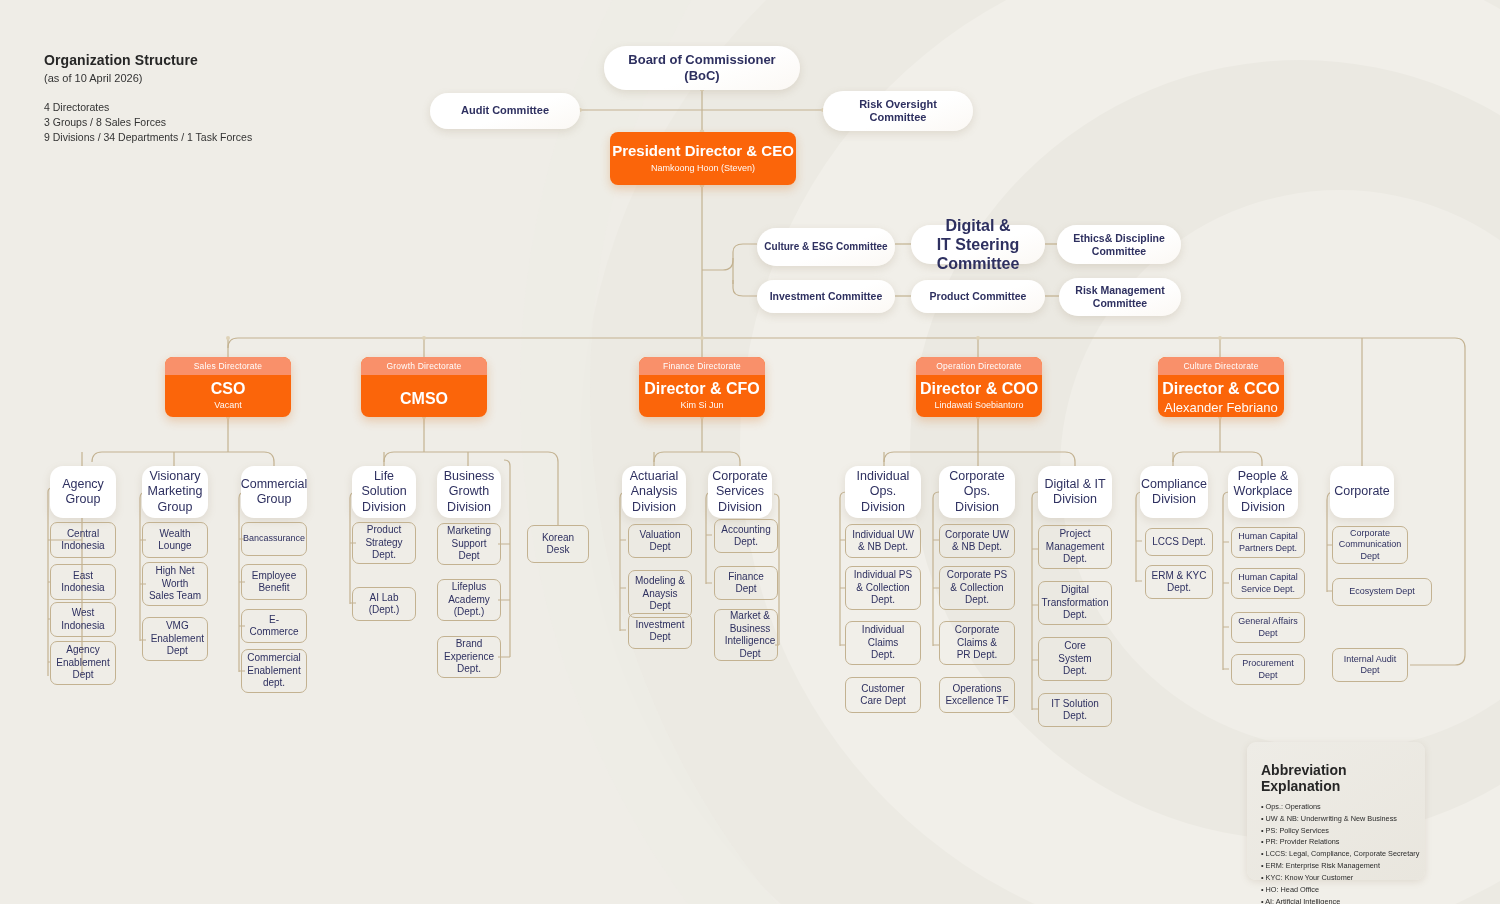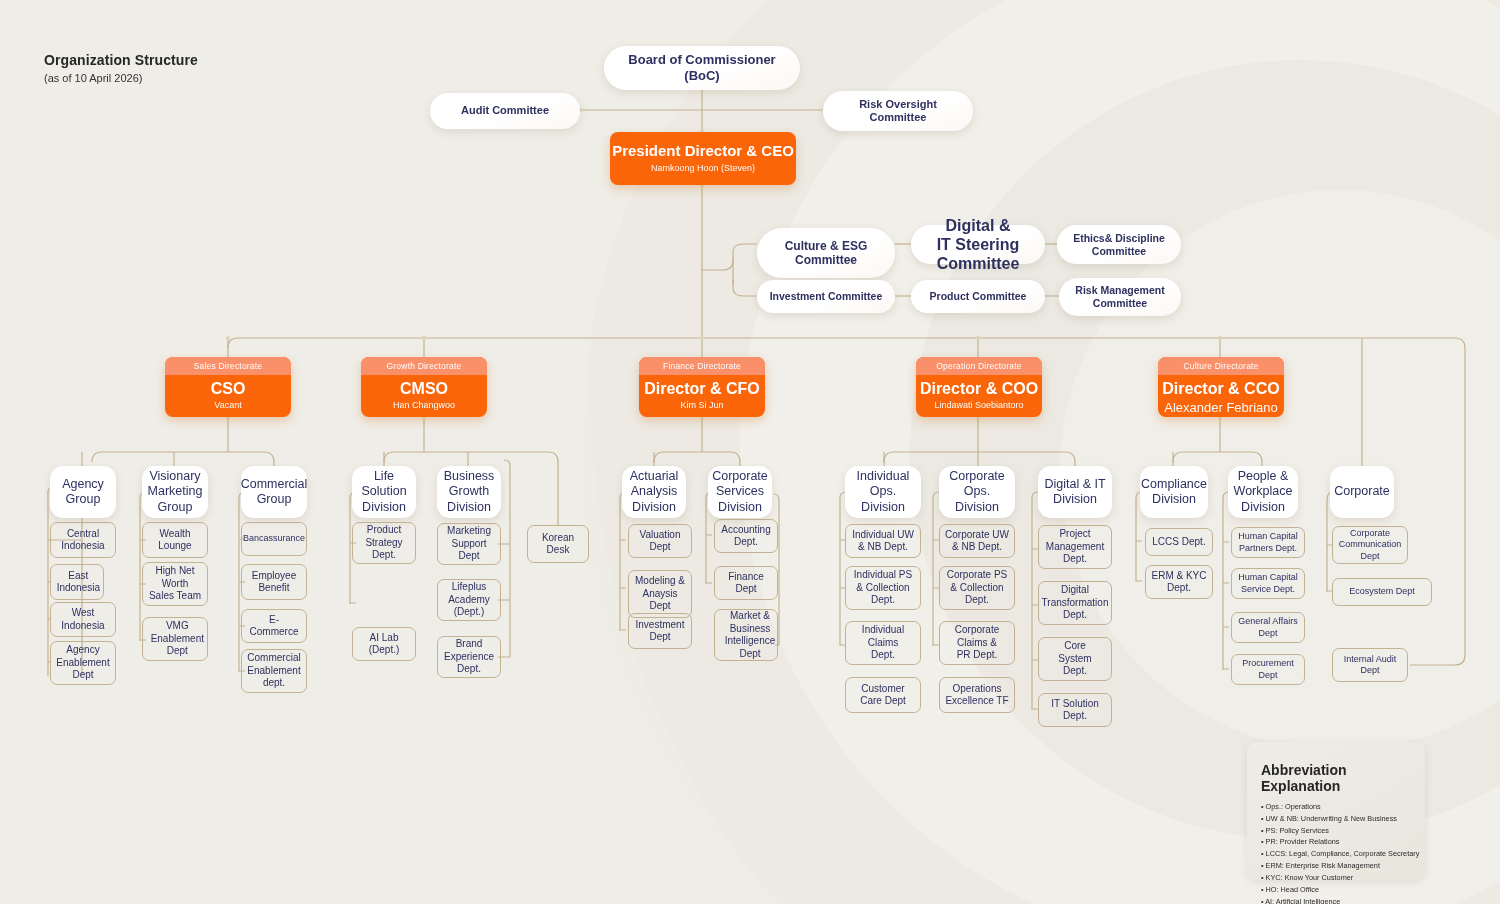--- a/index.html
+++ b/index.html
@@ -70,20 +70,25 @@
   <div class="arc arc1"></div>
   <div class="arc arc2"></div>
   <div class="arc arc3"></div>
   <div class="arc arc4"></div>
   <div class="arc arc5"></div>
 </div>
 
 <div id="titleblock">
   <div class="t1">Organization Structure</div>
   <div class="t2">(as of 10 April 2026)</div>
+  <div class="stats">
+    <div>4 Directorates</div>
+    <div>3 Groups / 8 Sales Forces</div>
+    <div>9 Divisions / 34 Departments / 1 Task Forces</div>
+  </div>
 </div>
 
 <svg id="wires" viewBox="0 0 1500 904" xmlns="http://www.w3.org/2000/svg">
   <g fill="none" stroke="#c3b291" stroke-width="1.2">
 
     <path d="M702,89 L702,132"></path>
 
     <path d="M580,110 L702,110"></path>
     <path d="M702,110 L823,110"></path>
 
@@ -192,21 +197,21 @@
 <div class="node pill" style="left:823px;top:91px;width:150px;height:40px;font-size:11px;">
   <span>Risk Oversight</span>
   <span>Committee</span>
 </div>
 
 <div class="node orange ceo" style="left:610px;top:132px;width:186px;height:53px;justify-content:center;">
   <span class="role">President Director &amp; CEO</span>
   <span class="who">Namkoong Hoon (Steven)</span>
 </div>
 
-<div class="node pill" style="left:757px;top:228px;width:138px;height:50px;font-size:12px;white-space:pre-line;align-items:center;">
+<div class="node pill" style="left:757px;top:228px;width:138px;height:38px;font-size:10px;white-space:pre-line;align-items:center;">
   <span>Culture &amp; ESG Committee</span>
 </div>
 <div class="node pill" style="left:911px;top:225px;width:134px;height:39px;font-size:16px;white-space:pre-line;">
   <span>Digital &amp;
 IT Steering Committee</span>
 </div>
 <div class="node pill" style="left:1057px;top:225px;width:124px;height:39px;font-size:10.5px;white-space:pre-line;">
   <span>Ethics&amp; Discipline
 Committee</span>
 </div>
@@ -219,21 +224,21 @@
 <div class="node pill" style="left:1059px;top:278px;width:122px;height:38px;font-size:10.5px;white-space:pre-line;">
   <span>Risk Management
 Committee</span>
 </div>
 
 <div class="node orange dir" style="left:165px;top:357px;width:126px;height:60px;">
   <span class="cap">Sales Directorate</span>
   <span class="role" style="margin-top:5px;">CSO</span>
   <span class="who">Vacant</span>
 </div>
-<div class="node orange dir" style="left:361px;top:357px;width:126px;height:60px;">
+<div class="node orange dir" style="left:361px;top:357px;width:126px;height:60px;gap:10px;">
   <span class="cap">Growth Directorate</span>
   <span class="role" style="margin-top:5px;">CMSO</span>
   <span class="who">Han Changwoo</span>
 </div>
 <div class="node orange dir" style="left:639px;top:357px;width:126px;height:60px;">
   <span class="cap">Finance Directorate</span>
   <span class="role" style="margin-top:5px;">Director &amp; CFO</span>
   <span class="who">Kim Si Jun</span>
 </div>
 <div class="node orange dir" style="left:916px;top:357px;width:126px;height:60px;">
@@ -246,21 +251,21 @@
   <span class="role" style="margin-top:5px;">Director &amp; CCO</span>
   <span class="who" style="font-size:13px;">Alexander Febriano Widjanarko</span>
 </div>
 
 <div class="node grp" style="left:50px;top:466px;width:66px;height:52px;white-space:pre-line;">
   <span>Agency
 Group</span></div>
 <div class="node dept" style="left:50px;top:522px;width:66px;height:36px;white-space:pre-line;">
   <span>Central
 Indonesia</span></div>
-<div class="node dept" style="left:50px;top:564px;width:54px;height:36px;white-space:pre-line;align-items:flex-end;">
+<div class="node dept" style="left:50px;top:564px;width:66px;height:36px;white-space:pre-line;">
   <span>East
 Indonesia</span></div>
 <div class="node dept" style="left:50px;top:602px;width:66px;height:35px;white-space:pre-line;">
   <span>West
 Indonesia</span></div>
 <div class="node dept" style="left:50px;top:641px;width:66px;height:44px;white-space:pre-line;">
   <span>Agency
 Enablement
 Dept</span></div>
 
@@ -296,21 +301,21 @@
 dept.</span></div>
 
 <div class="node grp" style="left:352px;top:466px;width:64px;height:52px;white-space:pre-line;">
   <span>Life
 Solution
 Division</span></div>
 <div class="node dept" style="left:352px;top:522px;width:64px;height:42px;white-space:pre-line;">
   <span>Product
 Strategy
 Dept.</span></div>
-<div class="node dept" style="left:352px;top:587px;width:64px;height:34px;white-space:pre-line;margin-top:40px;">
+<div class="node dept" style="left:352px;top:587px;width:64px;height:34px;white-space:pre-line;">
   <span>AI Lab
 (Dept.)</span></div>
 
 <div class="node grp" style="left:437px;top:466px;width:64px;height:52px;white-space:pre-line;">
   <span>Business
 Growth
 Division</span></div>
 <div class="node dept" style="left:437px;top:523px;width:64px;height:42px;white-space:pre-line;">
   <span>Marketing
 Support

